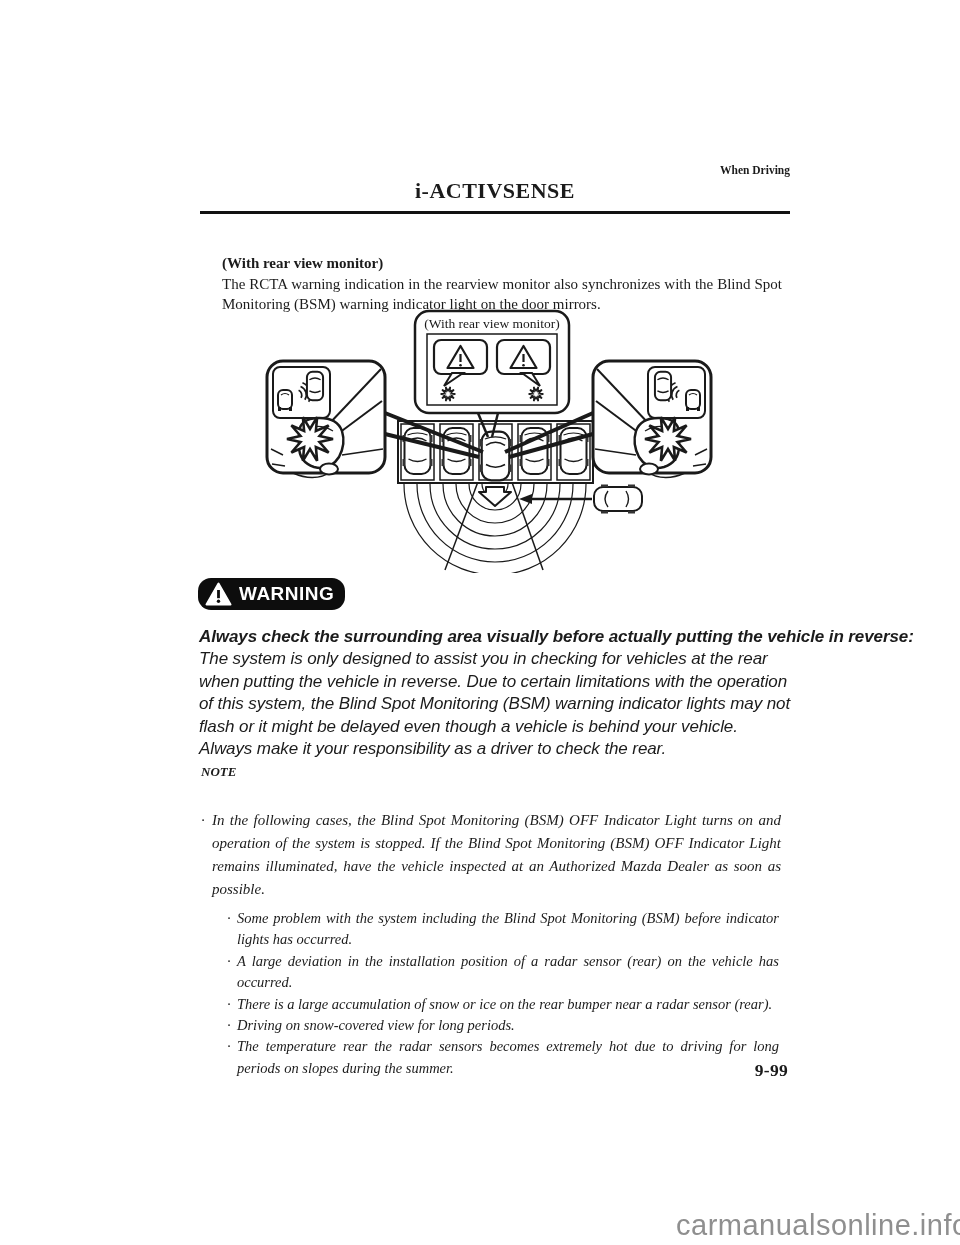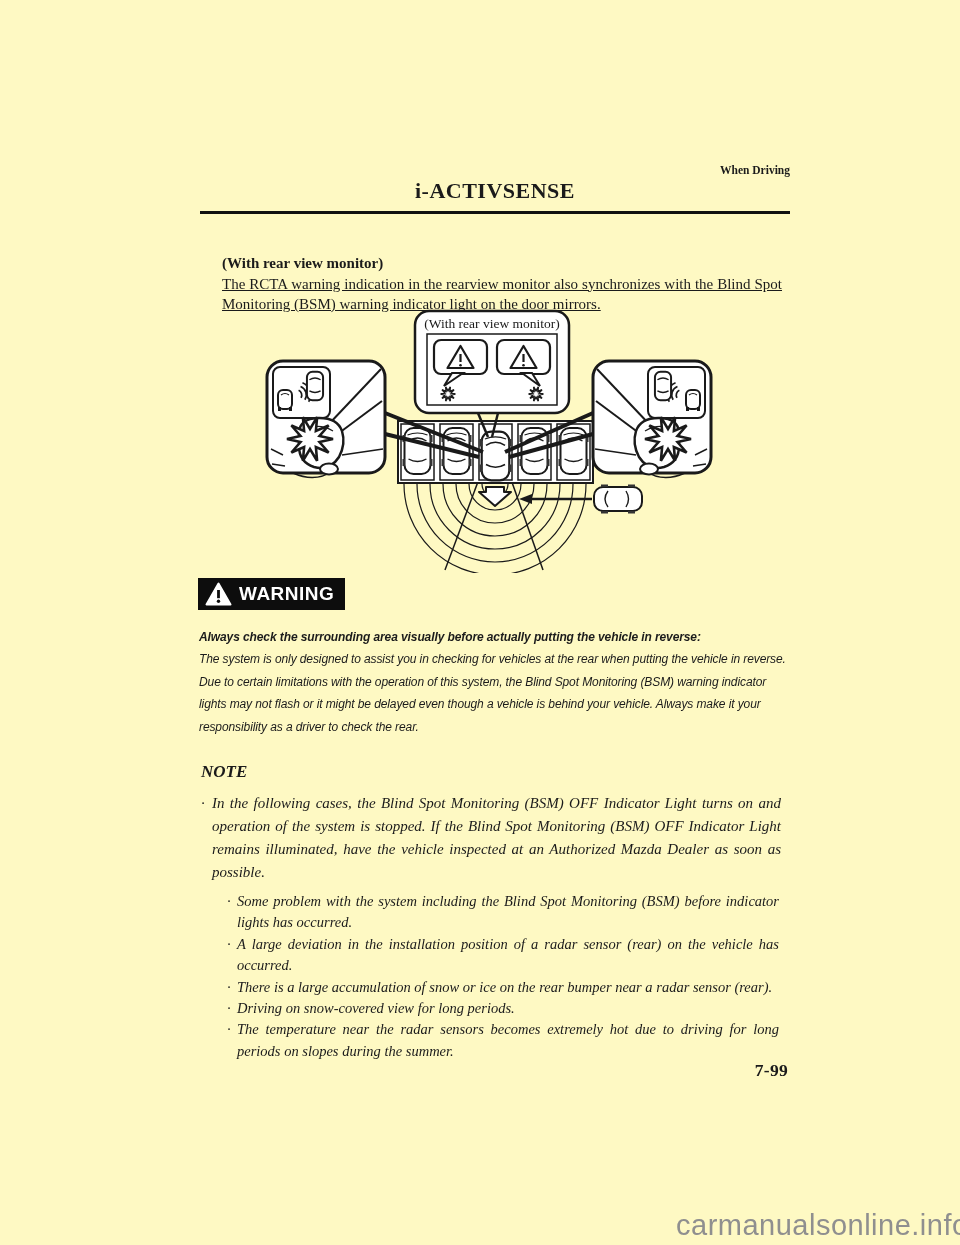--- a/index.html
+++ b/index.html
@@ -1,17 +1,17 @@
 <!DOCTYPE html>
 <html><head>
 <meta charset="utf-8">
 <style>
   html,body{margin:0;padding:0;background:#e8e8e8;}
   .page{
-    position:relative; width:960px; height:1245px; background:#fef9c3;
+    position:relative; width:960px; height:1245px; background:#ffffff;
     margin:0 auto; overflow:hidden; color:#1b1b1b;
     font-family:"Liberation Serif", serif;
   }
   
   .hdr-eyebrow{
     position:absolute; top:164px; left:200px; width:590px;
     text-align:right; font-size:11.5px; font-weight:bold;
     font-family:"Liberation Serif", serif;
   }
   .hdr-title{
@@ -19,46 +19,46 @@
     text-align:center; font-size:22px; font-weight:bold; letter-spacing:.5px;
     font-family:"Liberation Serif", serif;
   }
   .hdr-rule{
     position:absolute; top:211px; left:200px; width:590px; height:3px;
     background:#111; border:none;
   }
   
   .intro{position:absolute; top:253px; left:222px; width:560px; font-size:15px; line-height:20.5px;}
   .intro-heading{font-weight:bold;}
-  .intro-body{text-align:justify;text-decoration:underline;}
+  .intro-body{text-align:justify;}
   
   .diagram{position:absolute; top:303px; left:215px; width:530px; height:270px;}
   svg text{font-family:"Liberation Serif", serif;}
   .sN{stroke:#1a1a1a; fill:none;}
   .fw{fill:#ffffff; stroke:#1a1a1a;}
   
   .warn-box{
     position:absolute; top:578px; left:198px; height:32px; width:147px;
     background:#0d0d0d; display:flex; align-items:center; gap:7px;
-    padding:0 8px 0 7px; box-sizing:border-box;
+    padding:0 8px 0 7px; box-sizing:border-box;border-radius:13px;
   }
   .warn-label{
     color:#ffffff; font-family:"Liberation Sans", sans-serif;
     font-weight:bold; font-size:19px; letter-spacing:.5px;
   }
   .warn-text{
     position:absolute; top:626px; left:199px; width:596px;
     font-family:"Liberation Sans", sans-serif; font-style:italic;
-    font-size:12px; line-height:22.4px; letter-spacing:-0.1px;
+    font-size:17px; line-height:22.4px; letter-spacing:-0.1px;
   }
   .warn-text .lead{font-weight:bold; white-space:nowrap; display:block;}
   
   .note{position:absolute; top:760px; left:201px; width:580px;
     font-size:15px; line-height:23px; font-style:italic;}
-  .note-label{font-weight:bold; font-size:17px; margin-bottom:9px; font-style:italic;}
+  .note-label{font-weight:bold; font-size:13px; margin-bottom:26px; font-style:italic;}
   .note-item{position:relative; padding-left:11px; text-align:justify;}
   .note-item .blt{position:absolute; left:0; top:0;}
   .note-sublist{margin-top:7px; margin-left:26px; width:552px;
     font-size:14.5px; line-height:21.4px;}
   .note-subitem{position:relative; padding-left:10px; text-align:justify;}
   .note-subitem .blt{position:absolute; left:0; top:0;}
   
   .page-number{
     position:absolute; top:1060px; left:200px; width:588px; text-align:right;
     font-weight:bold; font-size:17.5px; letter-spacing:.3px;
@@ -254,21 +254,21 @@
       <div class="note-subitem">
         <span class="blt">·</span>
         <span>There is a large accumulation of snow or ice on the rear bumper near a radar sensor (rear).</span>
       </div>
       <div class="note-subitem">
         <span class="blt">·</span>
         <span>Driving on snow-covered view for long periods.</span>
       </div>
       <div class="note-subitem">
         <span class="blt">·</span>
-        <span>The temperature near the radar sensors becomes extremely hot due to driving for long periods on slopes during the summer.</span>
+        <span>The temperature rear the radar sensors becomes extremely hot due to driving for long periods on slopes during the summer.</span>
       </div>
     </div>
   </div>
 
-  <div class="page-number">7-99</div>
+  <div class="page-number">9-99</div>
   <div class="watermark">carmanualsonline.info</div>
 
 </div>
 
 </body></html>

